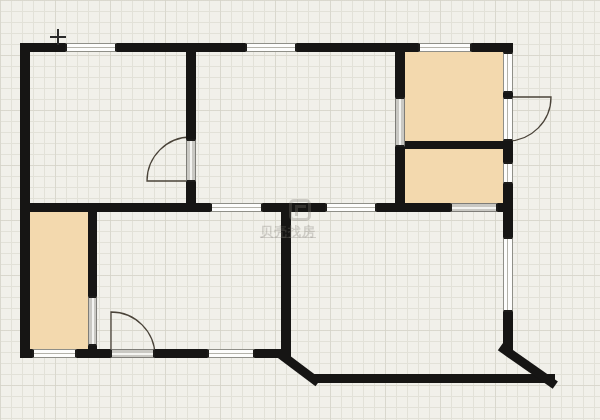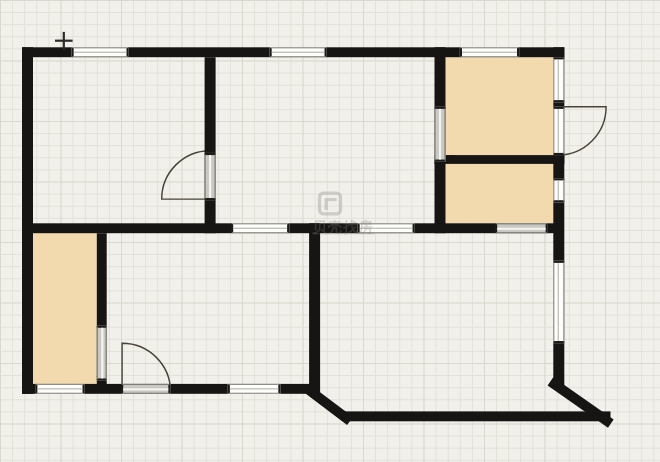--- a/index.html
+++ b/index.html
@@ -25,21 +25,21 @@
   .win.v::after{content:"";position:absolute;top:0;bottom:0;left:50%;width:1px;margin-left:-1px;background:#b3b2aa;}
   .thr{position:absolute;background:var(--threshold_fill,#c9c8c3);box-sizing:border-box;}
   .thr.h{border-left:2px solid #1c1b19;border-right:2px solid #1c1b19;
          border-top:1px solid #7e7d78;border-bottom:1px solid #7e7d78;}
   .thr.h::after{content:"";position:absolute;left:0;right:0;top:50%;height:2px;margin-top:-1px;background:#f3f3f0;}
   .thr.v{border-top:2px solid #1c1b19;border-bottom:2px solid #1c1b19;
          border-left:1px solid #7e7d78;border-right:1px solid #7e7d78;}
   .thr.v::after{content:"";position:absolute;top:0;bottom:0;left:50%;width:2px;margin-left:-1px;background:#f3f3f0;}
   #doors{position:absolute;left:0;top:0;pointer-events:none;}
   #doors path{fill:none;stroke:var(--door_line,#4a4339);stroke-width:1.3px;}
-  .watermark{position:absolute;left:260px;top:174px;width:80px;text-align:right;
+  .watermark{position:absolute;left:260px;top:199px;width:80px;text-align:left;
              color:rgba(125,124,115,.30);user-select:none;text-decoration:underline;}
   .wm-logo{width:22px;height:22px;margin:0 auto 2px auto;border:3px solid rgba(125,124,115,.30);
            border-radius:5px;position:relative;box-sizing:border-box;}
   .wm-logo::after{content:"";position:absolute;right:2px;bottom:2px;width:8px;height:8px;
            border-left:3px solid rgba(125,124,115,.30);border-top:3px solid rgba(125,124,115,.30);}
   .wm-text{font-size:13px;font-weight:bold;letter-spacing:1px;white-space:nowrap;}
   #cursor{position:absolute;width:0;height:0;}
   #cursor .ch{position:absolute;left:-8px;top:-1px;width:16px;height:1.6px;background:#2a2a2a;}
   #cursor .cv{position:absolute;left:-1px;top:-8px;width:1.6px;height:16px;background:#2a2a2a;}
 </style>

